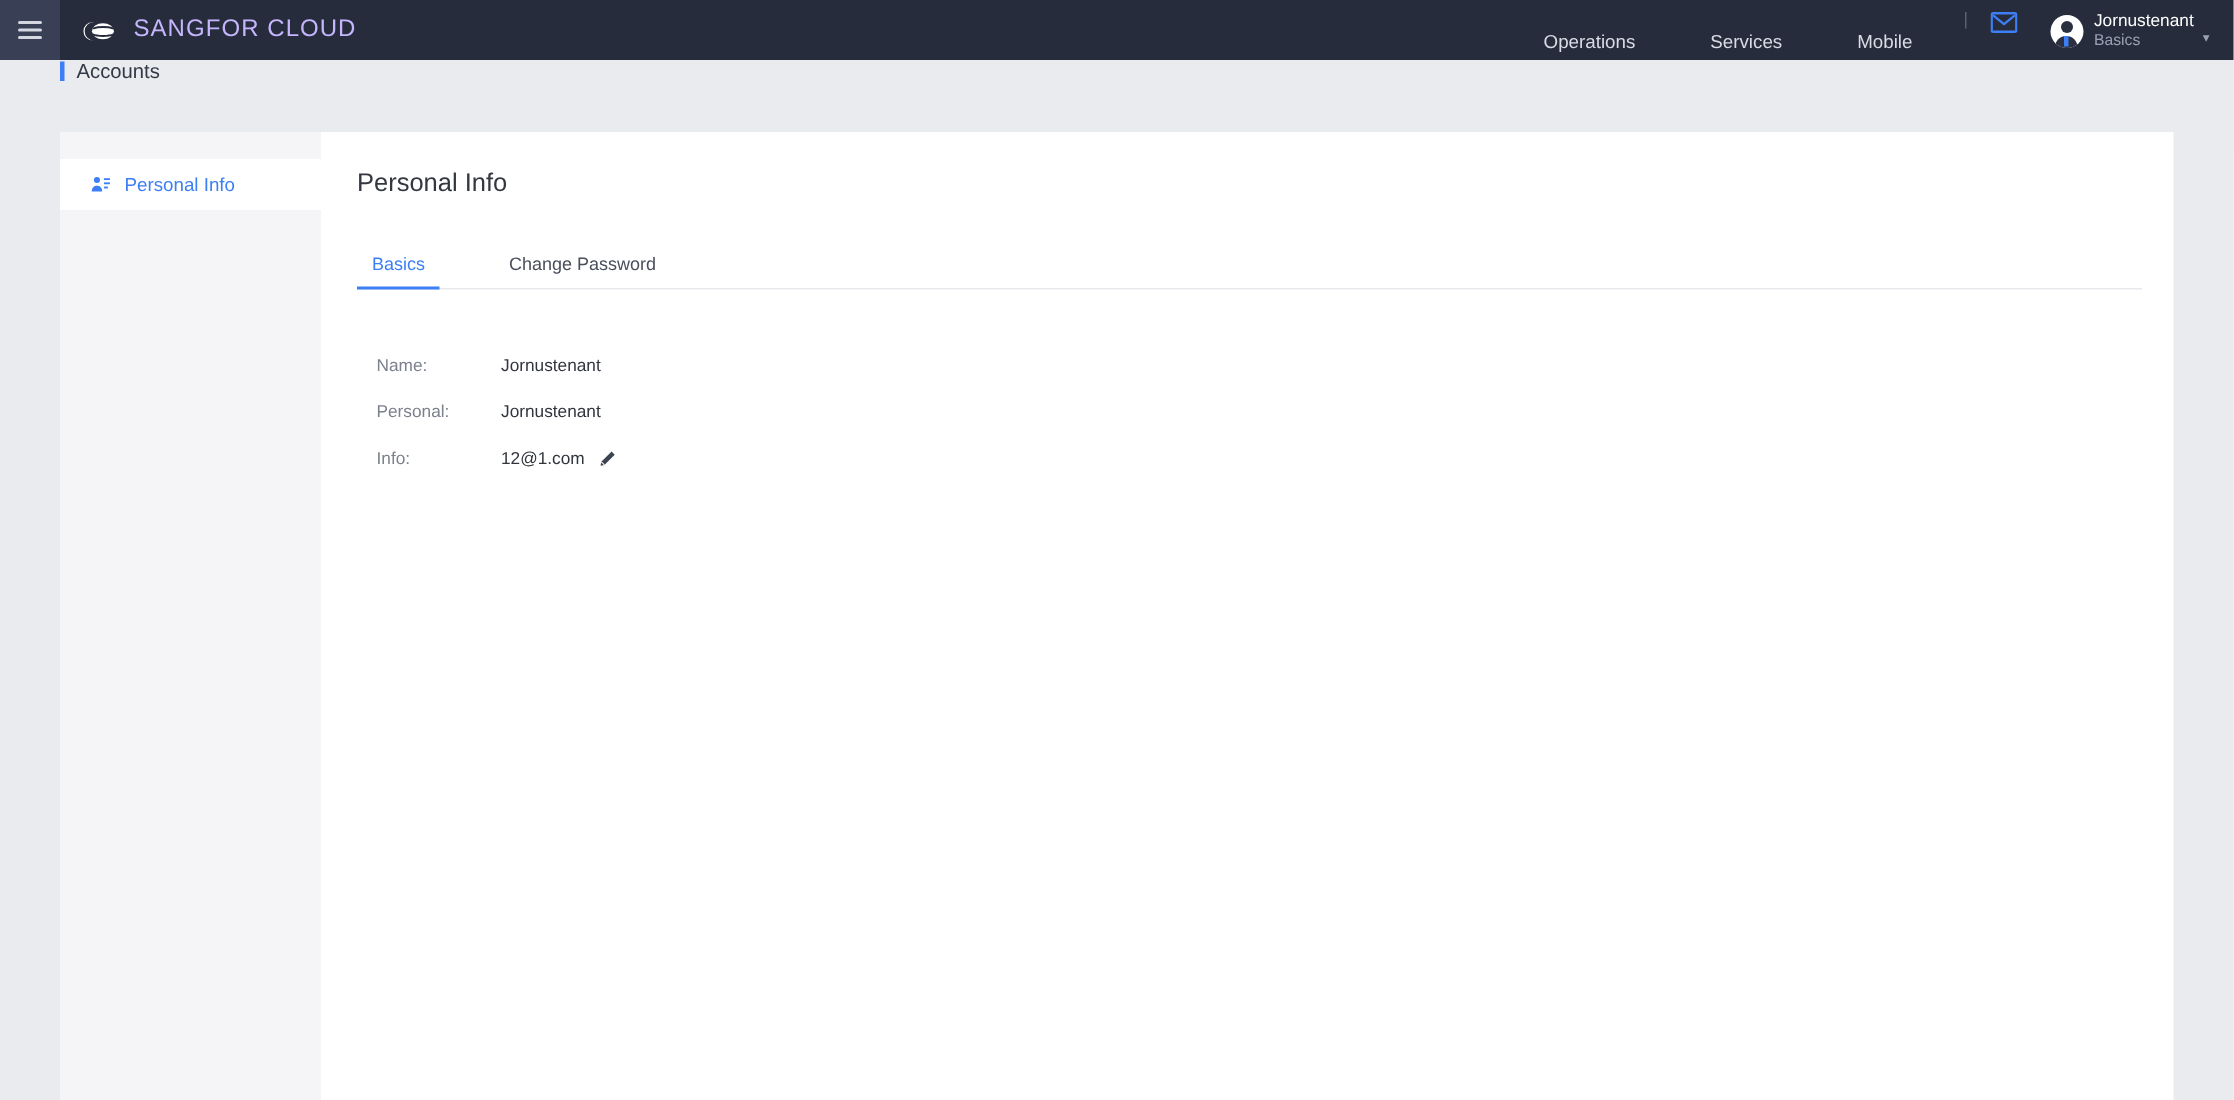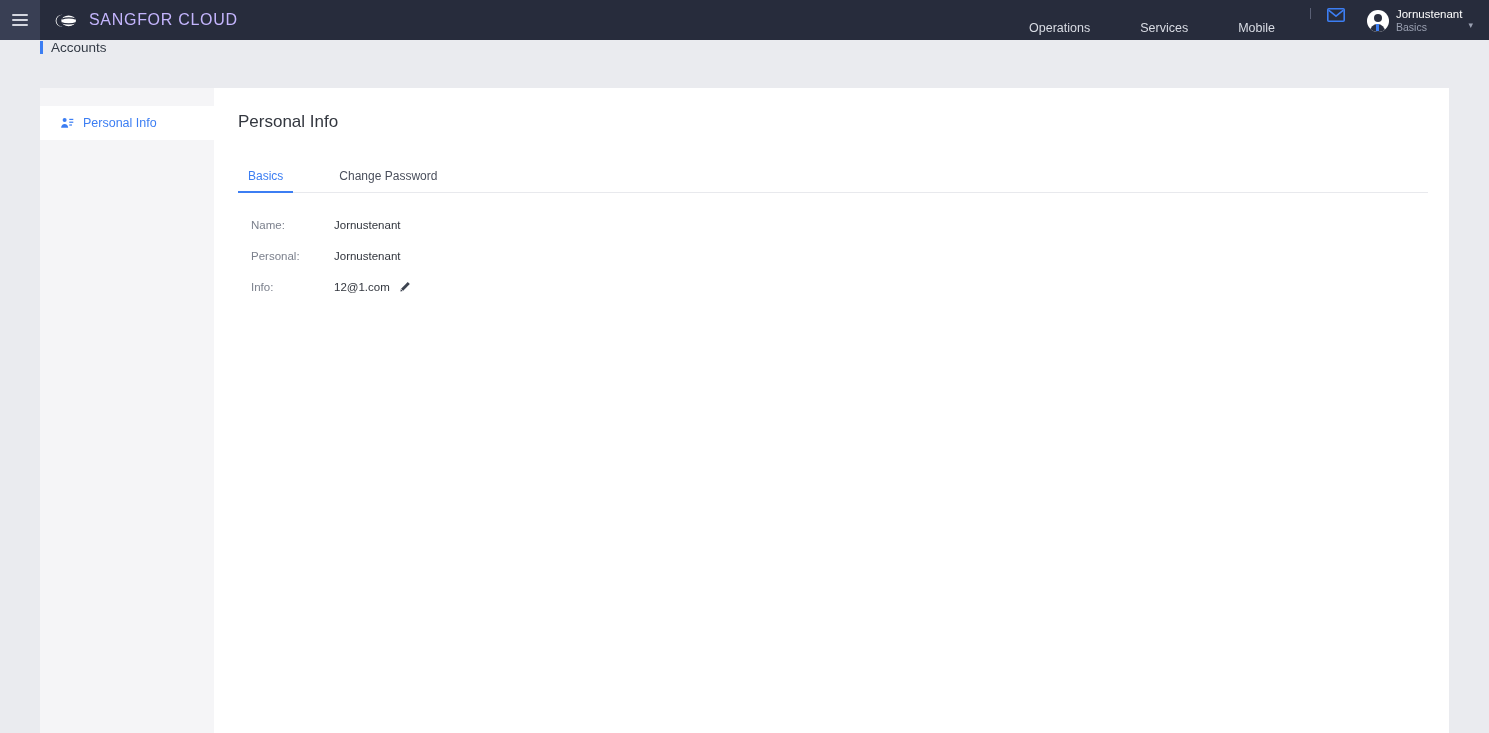--- a/index.html
+++ b/index.html
@@ -236,21 +236,21 @@
     position: absolute;
     left: 0; right: 0;
     bottom: -1px;
     height: 2px;
     background: #3c7ef3;
   }
 
   .fields { margin-top: 26px; }
   .field-row {
     display: flex;
-    align-items: flex-start;
+    align-items: flex-end;
     height: 31px;
   }
   .field-label {
     width: 96px;
     font-size: 11.5px;
     color: #7c818d;
     flex: 0 0 96px;
     padding-left: 13px;
   }
   .field-value {

